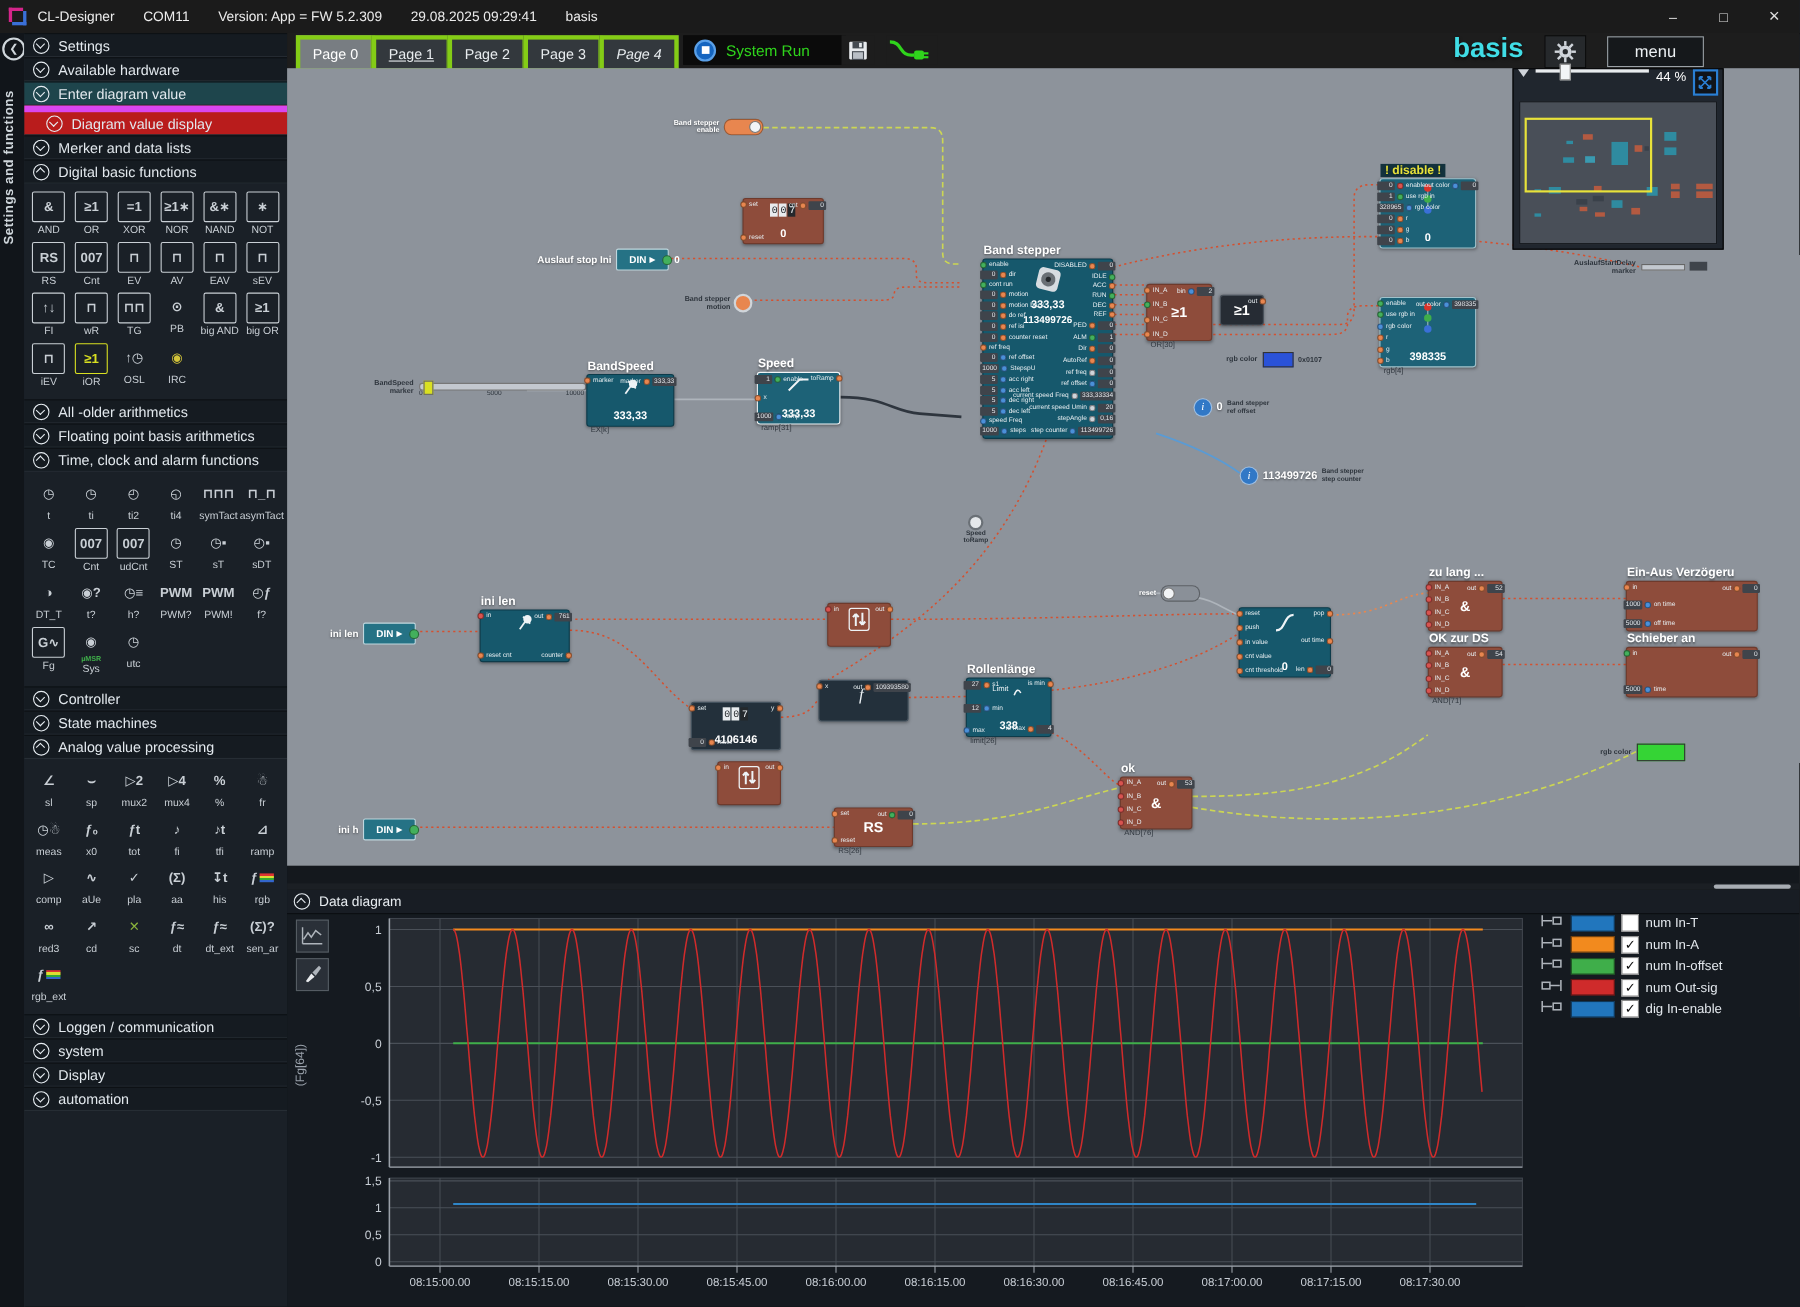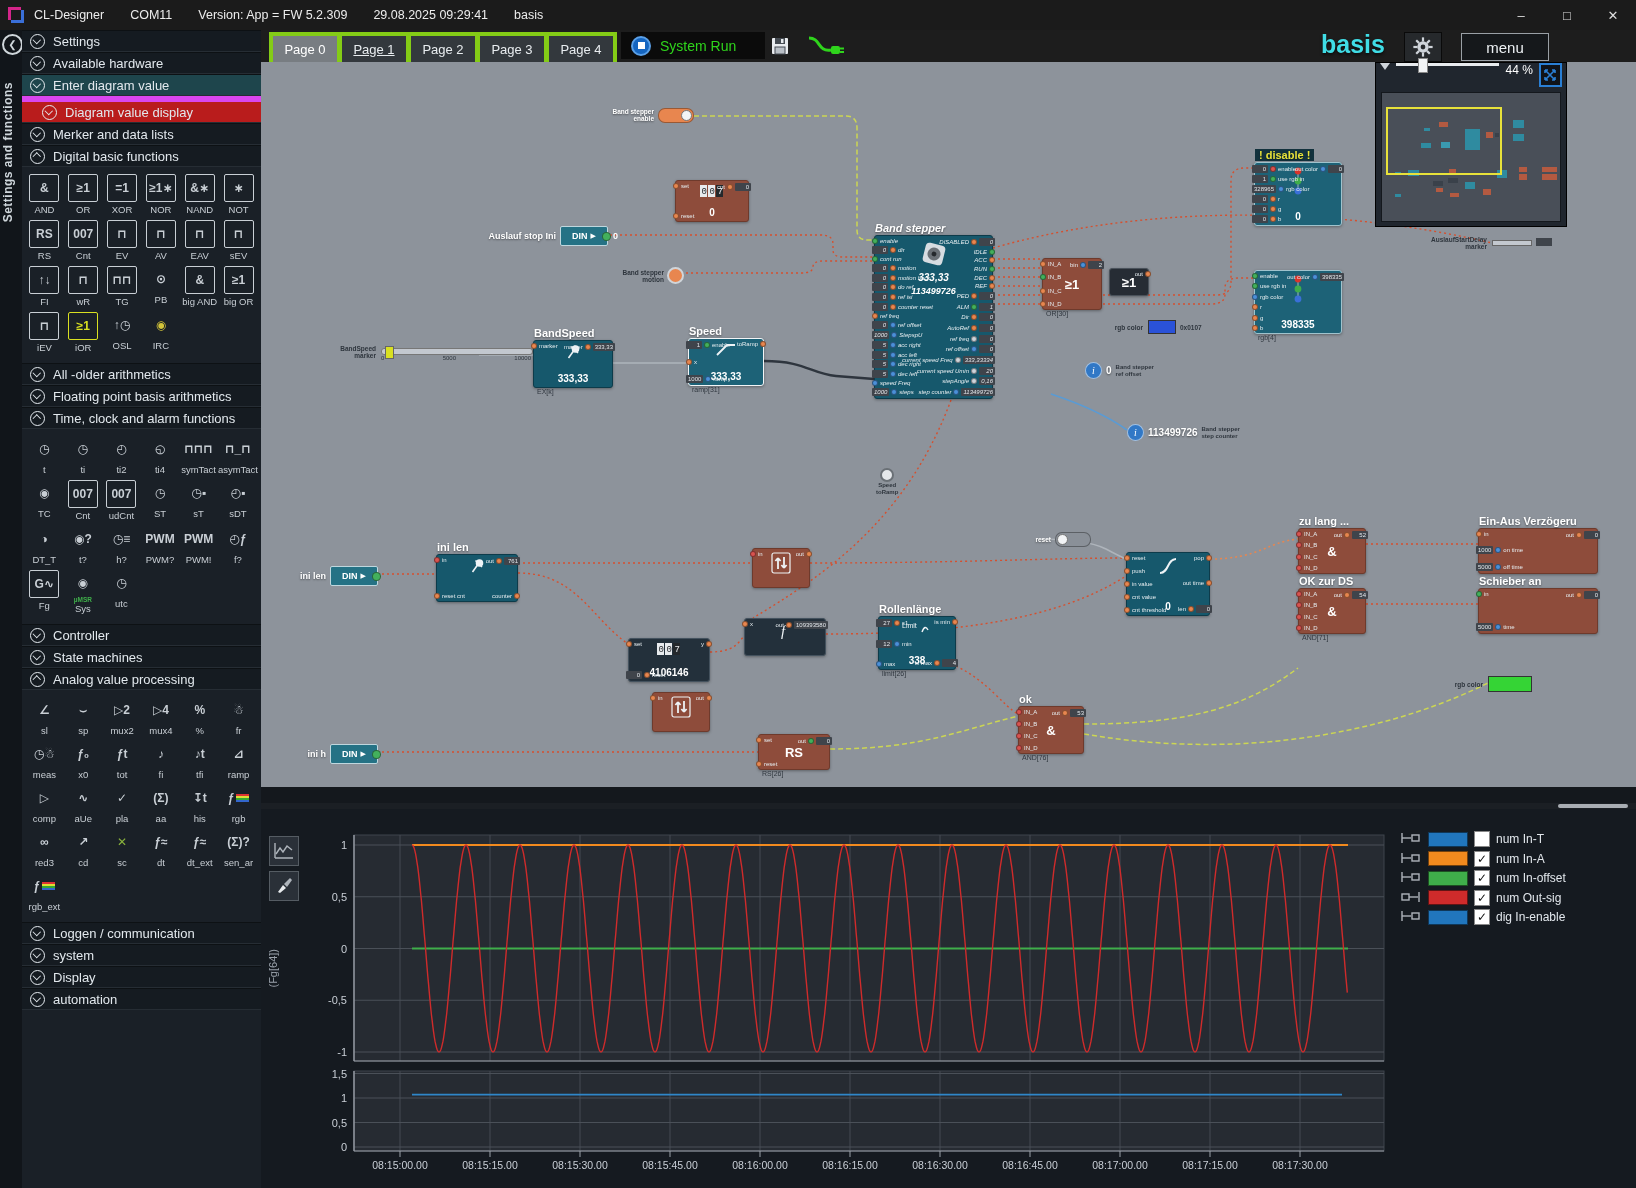--- a/index.html
+++ b/index.html
@@ -508,21 +508,21 @@
         <span class="lbl">automation</span>
       </div>
     </div>
 
   <div id="toolbar">
     <div id="tabs">
         <div class="tab active" style="left: 8px;">Page 0</div>
         <div class="tab" style="left: 77px; text-decoration: underline;">Page 1</div>
         <div class="tab" style="left: 146px;">Page 2</div>
         <div class="tab" style="left: 215px;">Page 3</div>
-        <div class="tab" style="left: 284px;">Page 4</div>
+        <div class="tab" style="left: 284px; font-style: italic;">Page 4</div>
       </div>
     <div id="runbox">
       <div id="runicon"></div>
       <span id="runlabel">System Run</span>
     </div>
     <div class="toolbtn" style="left:504px">
       <svg width="20" height="20" viewBox="0 0 20 20">
           <rect x="2" y="2" width="16" height="16" rx="1" fill="#e8ebee"></rect>
           <rect x="5" y="2" width="10" height="6" fill="#454b52"></rect>
           <rect x="11" y="3" width="2.5" height="4" fill="#e8ebee"></rect>
@@ -699,21 +699,21 @@
                 <span>ramp</span>
               </div>
             </div>
             <div class="pins r">
               <div class="pin">
                 <span>toRamp</span>
                 <span class="dot" style="background: rgb(232, 134, 79);"></span>
               </div>
             </div>
           </div>
-          <div class="node teal" style="left: 613px; top: 173px; width: 117px; height: 162px; font-style: italic;">
+          <div class="node teal" style="left: 632px; top: 173px; width: 117px; height: 162px;">
             <div class="node-title">Band stepper</div>
             <div class="cicon"><svg width="30" height="30" viewBox="0 0 30 30">
                 <g transform="rotate(14 15 15)">
                   <rect x="5" y="5" width="20" height="20" rx="4" fill="#d7dce1"></rect>
                   <circle cx="15" cy="15" r="6.5" fill="#6a7076"></circle>
                   <circle cx="15" cy="15" r="2.4" fill="#24282c"></circle>
                 </g>
               </svg></div>
             <div class="cval mid">333,33</div>
             <div class="cval2">113499726</div>
@@ -1467,20 +1467,24 @@
             <div class="mmnode" style="left: 67.6px; top: 100px; width: 9px; height: 4.4px; background: rgb(179, 90, 65);"></div>
           </div>
       </div>
     </div>
     <div id="hscroll">
         <div class="thumb"></div>
       </div>
   </div>
 
   <div id="dpanel">
+    <div id="dpanel-h">
+      <span class="chev up"></span>
+      <span class="lbl">Data diagram</span>
+    </div>
     <div class="dtool" style="left:8px;top:27px">
       <svg width="20" height="18" viewBox="0 0 20 18">
           <path d="M1 16 V1 M1 16 H19" stroke="#aeb4bb" stroke-width="1.4" fill="none"></path>
           <path d="M2 12 L6 6 L9 10 L13 4 L18 8" stroke="#aeb4bb" stroke-width="1.4" fill="none"></path>
         </svg>
     </div>
     <div class="dtool" style="left:8px;top:62px">
       <svg width="18" height="18" viewBox="0 0 18 18">
           <path d="M3 15 L8 8 L11 11 L5 16 Z" fill="#e8ebee"></path>
           <path d="M9 7 L15 1 L17 3 L12 10 Z" fill="#aeb4bb"></path>

